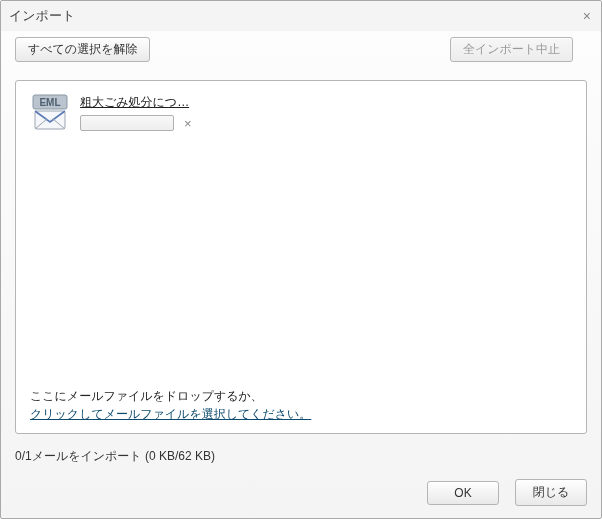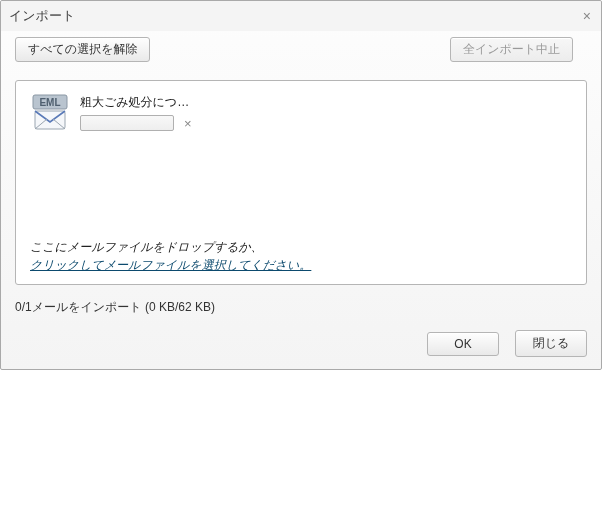--- a/index.html
+++ b/index.html
@@ -8,21 +8,21 @@
     width: 602px;
     height: 519px;
     font-family: "Helvetica Neue", Arial, "Hiragino Sans", "Yu Gothic", "Meiryo", sans-serif;
     font-size: 12px;
     color: #222;
     background: #fff;
   }
   .dialog {
     box-sizing: border-box;
     width: 602px;
-    height: 370px;
+    height: 519px;
     border: 1px solid #a9a9a9;
     background: linear-gradient(#fdfdfd, #f4f4f4);
     display: flex;
     flex-direction: column;
     border-radius: 2px;
   }
   .titlebar {
     display: flex;
     align-items: center;
     justify-content: space-between;
@@ -86,20 +86,21 @@
   .item-info {
     display: flex;
     flex-direction: column;
     margin-top: 0;
   }
   .item-name {
     font-size: 12px;
     color: #222;
     margin-bottom: 4px;
     padding-top: 1px;
+    text-decoration: underline;
   }
   .item-line2 {
     display: flex;
     align-items: center;
   }
   .progress {
     width: 92px;
     height: 14px;
     border: 1px solid #b0b0b0;
     background: linear-gradient(#f8f8f8,#eeeeee);
@@ -110,21 +111,20 @@
     font-size: 13px;
     margin-left: 10px;
     cursor: pointer;
     line-height: 1;
   }
   .drop-hint {
     margin-top: auto;
     font-size: 12px;
     color: #222;
     line-height: 1.5;
-    font-style: italic;
   }
   .drop-hint a {
     color: #0c4a6e;
     text-decoration: underline;
     cursor: pointer;
   }
   .status-bar {
     padding: 4px 14px 8px 14px;
     font-size: 12px;
     color: #333;

